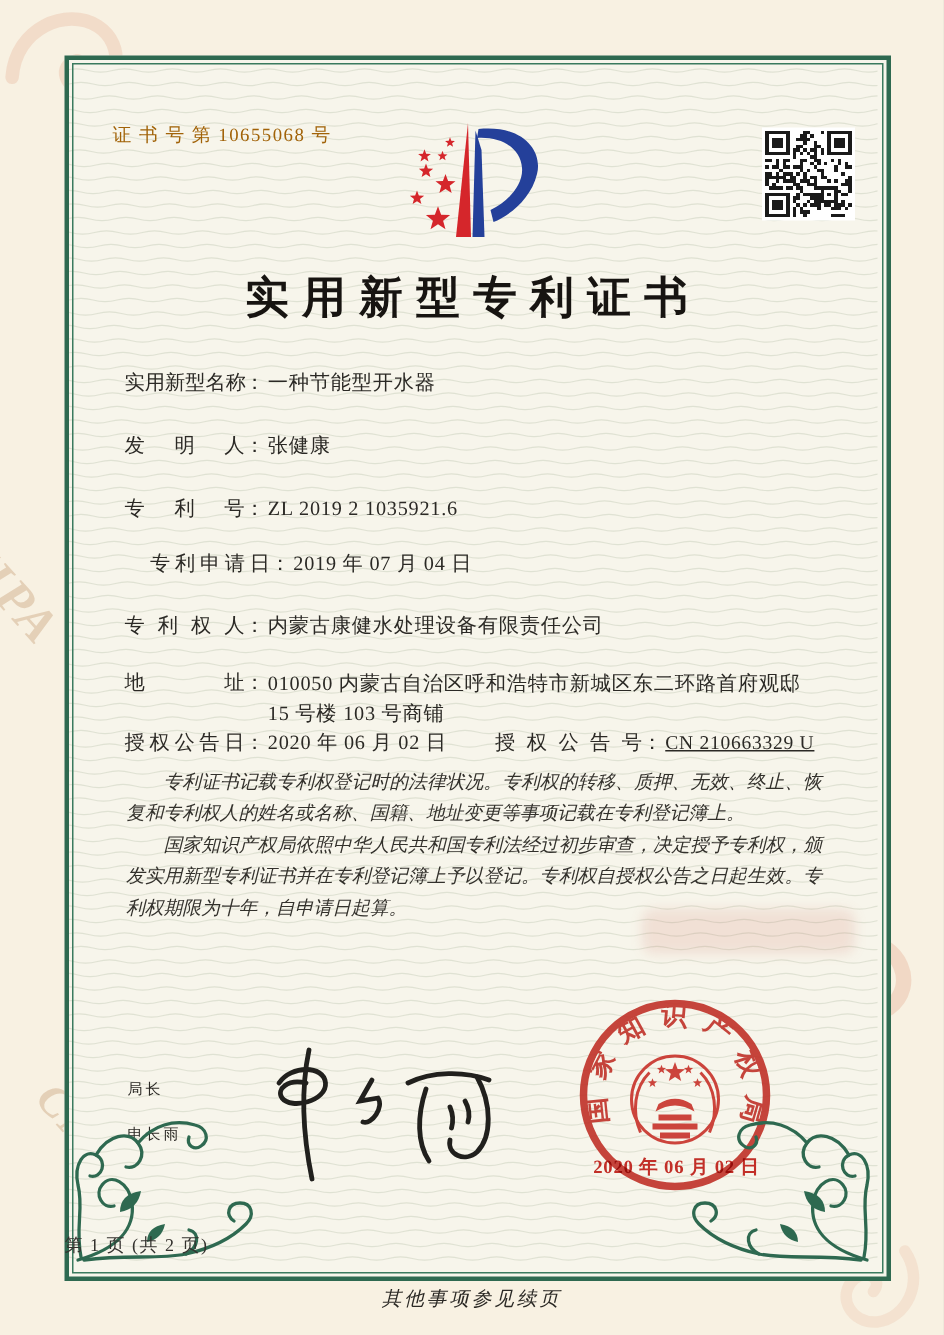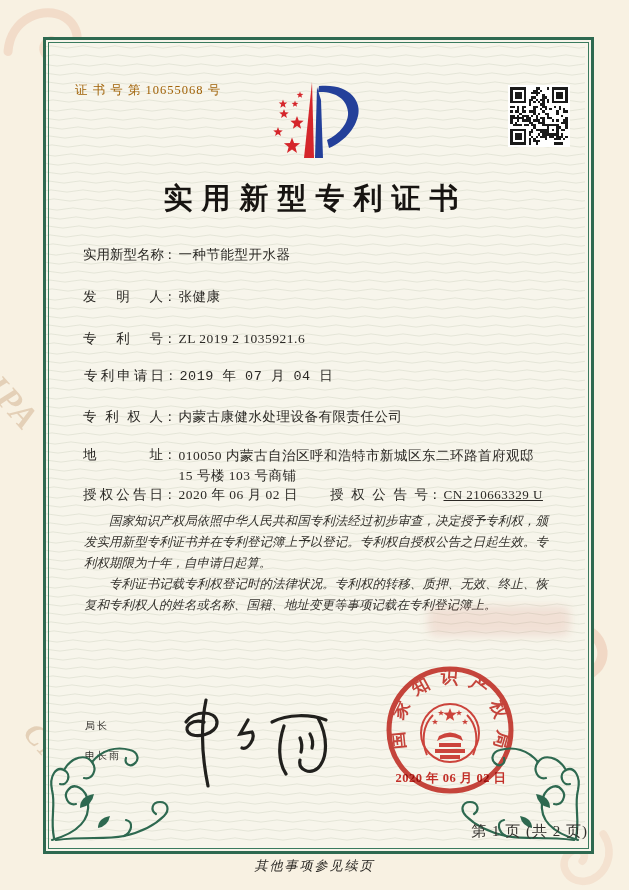--- a/index.html
+++ b/index.html
@@ -23,21 +23,21 @@
   .row{font-size:13.5px;white-space:nowrap;}
   .lab{display:inline-block;width:80px;text-align:justify;text-align-last:justify;text-justify:inter-character;}
   .colon{display:inline-block;margin:0 2px 0 0;}
   .val{letter-spacing:.5px;}
   .val-block{display:inline-block;vertical-align:top;width:362px;white-space:normal;line-height:20px;}
   .body-text{width:464px;font-size:12.5px;line-height:21px;text-align:justify;font-style:italic;color:#33312c;}
   .body-text p{margin:0;text-indent:2em;}
   .signer{font-size:10px;letter-spacing:2px;}
   .seal-date{width:150px;text-align:center;font-size:12.5px;color:#c22f28;letter-spacing:.5px;
              font-weight:bold;mix-blend-mode:multiply;}
-  .page-ind{width:545px;text-align:right;font-size:15px;color:#34322e;letter-spacing:1px;}
+  .page-ind{width:545px;text-align:left;font-size:12px;color:#34322e;letter-spacing:1px;}
   .cont-note{width:629px;text-align:center;font-size:13px;font-style:italic;letter-spacing:2px;color:#2b2925;}
   .smudge{width:142px;height:30px;background:rgba(198,72,58,.12);border-radius:8px;filter:blur(4px);}
   svg{display:block;}
   .seal-svg,.sig-svg{mix-blend-mode:multiply;}
 </style>
 </head>
 <body>
 
 <div class="page">
 
@@ -372,39 +372,39 @@
 
     <div class="abs row" style="left:83px;top:288px;">
       <span class="lab">发明人</span><span class="colon">：</span><span class="val">张健康</span>
     </div>
     <div class="abs row" style="left:83px;top:246px;">
       <span class="lab">实用新型名称</span><span class="colon">：</span><span class="val">一种节能型开水器</span>
     </div>
     <div class="abs row" style="left:83px;top:330px;">
       <span class="lab">专利号</span><span class="colon">：</span><span class="val">ZL 2019 2 1035921.6</span>
     </div>
-    <div class="abs row" style="left:84px;top:367px;font-family:Liberation Mono, monospace;">
+    <div class="abs row" style="left:100px;top:367px;">
       <span class="lab">专利申请日</span><span class="colon">：</span><span class="val">2019 年 07 月 04 日</span>
     </div>
     <div class="abs row" style="left:83px;top:408px;">
       <span class="lab">专利权人</span><span class="colon">：</span><span class="val">内蒙古康健水处理设备有限责任公司</span>
     </div>
     <div class="abs row" style="left:83px;top:446px;">
       <span class="lab">地址</span><span class="colon">：</span><span class="val val-block">010050 内蒙古自治区呼和浩特市新城区东二环路首府观邸 15 号楼 103 号商铺</span>
     </div>
     <div class="abs row" style="left:83px;top:486px;width:470px;">
       <span class="lab">授权公告日</span><span class="colon">：</span><span class="val">2020 年 06 月 02 日</span>
       <span class="abs" style="left:247px;top:0;text-decoration:underline;">
         <span class="lab" style="width:98px;">授权公告号</span><span class="colon">：</span><span class="val" style="font-size:13px;">CN 210663329 U</span>
       </span>
     </div>
 
     <div class="abs body-text" style="left:84px;top:511px;">
+      <p>专利证书记载专利权登记时的法律状况。专利权的转移、质押、无效、终止、恢复和专利权人的姓名或名称、国籍、地址变更等事项记载在专利登记簿上。</p>
       <p>国家知识产权局依照中华人民共和国专利法经过初步审查，决定授予专利权，颁发实用新型专利证书并在专利登记簿上予以登记。专利权自授权公告之日起生效。专利权期限为十年，自申请日起算。</p>
-      <p>专利证书记载专利权登记时的法律状况。专利权的转移、质押、无效、终止、恢复和专利权人的姓名或名称、国籍、地址变更等事项记载在专利登记簿上。</p>
     </div>
 
     <div class="abs smudge" style="left:428px;top:606px;"></div>
 
     <div class="abs signer" style="left:85px;top:719px;">局长</div>
     <div class="abs signer" style="left:85px;top:749px;">申长雨</div>
 
     <svg class="abs sig-svg" style="left:160px;top:692px;" width="190" height="100" viewBox="0 0 190 100">
       <g fill="none" stroke="#21201d" stroke-width="3.2" stroke-linecap="round">
         <path d="M46,8 C41,32 41,60 48,94"></path>

